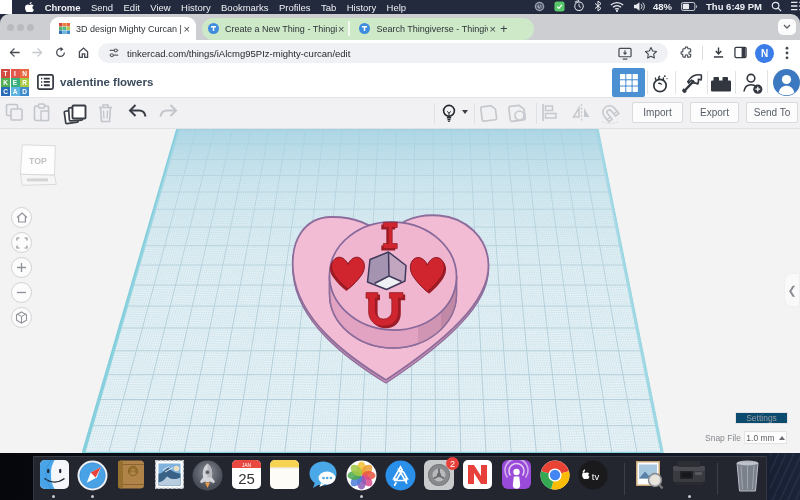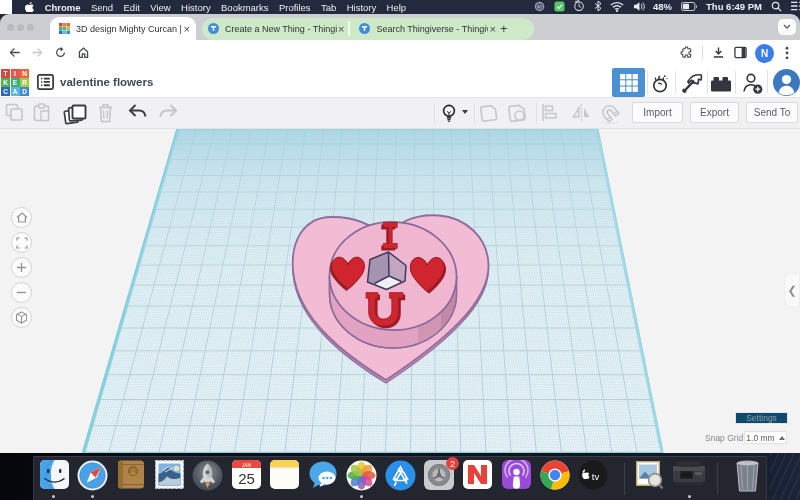--- a/index.html
+++ b/index.html
@@ -215,20 +215,40 @@
  <span class="nav" style="left:54px">
         <svg width="13" height="13" viewBox="0 0 14 14">
           <path d="M7 2.2a4.8 4.8 0 104.8 4.8h-1.4A3.4 3.4 0 117 3.6V6l3.2-2.6L7 .8z" fill="#454a52"></path>
         </svg>
       </span>
  <span class="nav" style="left:77px">
         <svg width="13" height="13" viewBox="0 0 14 14">
           <path d="M2.6 6.2L7 2.2l4.4 4v6h-3.1V8.5H5.7v3.7H2.6z" fill="none" stroke="#454a52" stroke-width="1.4"></path>
         </svg>
       </span>
+ <div id="urlpill">
+  <svg width="12" height="12" viewBox="0 0 14 14" style="margin:0 7px 0 0">
+          <path d="M2 4h6M10.5 4H12M2 9.5h1.5M6 9.5h6" stroke="#5f6368" stroke-width="1.3"></path>
+          <circle cx="9" cy="4" r="1.7" fill="none" stroke="#5f6368" stroke-width="1.3"></circle>
+          <circle cx="4.5" cy="9.5" r="1.7" fill="none" stroke="#5f6368" stroke-width="1.3"></circle>
+        </svg>
+  <span id="urltxt">tinkercad.com/things/iAlcmg95PIz-mighty-curcan/edit</span>
+  <span class="pr">
+          <svg width="14" height="13" viewBox="0 0 15 14">
+            <rect x="1" y="1.5" width="13" height="9" rx="1" fill="none" stroke="#454a52" stroke-width="1.3"></rect>
+            <path d="M5 13h5" stroke="#454a52" stroke-width="1.3"></path>
+            <path d="M7.5 3.5v4M5.8 6l1.7 1.7L9.2 6" stroke="#454a52" stroke-width="1.2" fill="none"></path>
+          </svg>
+        </span>
+  <span class="pr">
+          <svg width="14" height="14" viewBox="0 0 15 15">
+            <path d="M7.5 1.6l1.8 3.7 4.1.6-3 2.9.7 4.1-3.6-1.9-3.6 1.9.7-4.1-3-2.9 4.1-.6z" fill="none" stroke="#454a52" stroke-width="1.2" stroke-linejoin="round"></path>
+          </svg>
+        </span>
+ </div>
  <span class="nav" style="left:680px">
         <svg width="13" height="13" viewBox="0 0 14 14">
           <path d="M5.5 2.5a1.5 1.5 0 013 0V3h2a1 1 0 011 1v2h-.5a1.5 1.5 0 000 3h.5v2a1 1 0 01-1 1h-2.2v-.6a1.4 1.4 0 10-2.6 0v.6H4a1 1 0 01-1-1V9h-.5a1.5 1.5 0 010-3H3V4a1 1 0 011-1h1.5z" fill="none" stroke="#454a52" stroke-width="1.2"></path>
         </svg>
       </span>
  <span class="vsep" style="left:702px"></span>
  <span class="nav" style="left:712px">
         <svg width="13" height="13" viewBox="0 0 14 14">
           <path d="M7 1.5v7M4 5.5L7 8.5l3-3" stroke="#353a42" stroke-width="1.5" fill="none"></path>
           <path d="M2 11h10v1.6H2z" fill="#353a42"></path>
@@ -467,20 +487,28 @@
   <path d="M366 163.6H377.8V169.2H375.4V182.5A8.2 7.6 0 0 0 391.8 182.5V169.2H389.4V163.6H403V169.2H398.6V182.5C398.6 191.4 392.3 197.2 383.6 197.2C374.9 197.2 368.6 191.4 368.6 182.5V169.2H366Z" transform="translate(2.2,2)" fill="#9e1c26"></path>
   <path d="M366 163.6H377.8V169.2H375.4V182.5A8.2 7.6 0 0 0 391.8 182.5V169.2H389.4V163.6H403V169.2H398.6V182.5C398.6 191.4 392.3 197.2 383.6 197.2C374.9 197.2 368.6 191.4 368.6 182.5V169.2H366Z" fill="#d0252f" stroke="#8c1a23" stroke-width="0.7"></path>
   <path d="M348.0 135.4C345.8 129.8,340.6 127.0,336.7 128.7C331.0 131.2,329.7 139.1,334.5 146.1C338.4 151.6,343.2 156.3,348.0 160.0C352.8 156.3,357.6 151.6,361.5 146.1C366.3 139.1,365.0 131.2,359.3 128.7C355.4 127.0,350.2 129.8,348.0 135.4Z" transform="translate(-1.6,2)" fill="#9e1c26"></path>
   <path d="M348.0 135.4C345.8 129.8,340.6 127.0,336.7 128.7C331.0 131.2,329.7 139.1,334.5 146.1C338.4 151.6,343.2 156.3,348.0 160.0C352.8 156.3,357.6 151.6,361.5 146.1C366.3 139.1,365.0 131.2,359.3 128.7C355.4 127.0,350.2 129.8,348.0 135.4Z" fill="#d0252f" stroke="#8c1a23" stroke-width="1"></path>
   <path d="M427.3 136.2C425.1 130.2,419.7 127.2,415.6 129.0C409.8 131.7,408.4 140.2,413.4 147.7C417.4 153.7,422.4 158.7,427.3 162.7C432.2 158.7,437.2 153.7,441.2 147.7C446.2 140.2,444.9 131.7,439.0 129.0C434.9 127.2,429.6 130.2,427.3 136.2Z" transform="translate(1.8,2)" fill="#9e1c26"></path>
   <path d="M427.3 136.2C425.1 130.2,419.7 127.2,415.6 129.0C409.8 131.7,408.4 140.2,413.4 147.7C417.4 153.7,422.4 158.7,427.3 162.7C432.2 158.7,437.2 153.7,441.2 147.7C446.2 140.2,444.9 131.7,439.0 129.0C434.9 127.2,429.6 130.2,427.3 136.2Z" fill="#d0252f" stroke="#8c1a23" stroke-width="1"></path>
  </g>
 </g>
 
  </svg>
+ <div id="viewcube">
+  <svg width="46" height="50" viewBox="0 0 50 52">
+   <polygon points="9,3 45,4 44,36 7,35" fill="#fdfdfd" stroke="#d8d8d8" stroke-width="1"></polygon>
+   <polygon points="7,35 44,36 46,46 9,47" fill="#f6f6f6" stroke="#d8d8d8" stroke-width="1"></polygon>
+   <text x="26" y="24" font-size="9.5" fill="#c2c2c2" text-anchor="middle" font-family="Liberation Sans,sans-serif" font-weight="bold">TOP</text>
+   <rect x="14" y="39.5" width="23" height="3.2" fill="#d4d4d4"></rect>
+  </svg>
+ </div>
  <div class="navc" style="top:78px">
         <svg width="12" height="11" viewBox="0 0 12 11">
           <path d="M1 5.5L6 1l5 4.5M2.6 4.6V10h6.8V4.6" fill="none" stroke="#8f9399" stroke-width="1.2"></path>
         </svg>
       </div>
  <div class="navc" style="top:103px">
         <svg width="12" height="12" viewBox="0 0 12 12">
           <g stroke="#8f9399" stroke-width="1.2" fill="none">
             <path d="M1 3.5V1h2.5M8.5 1H11v2.5M11 8.5V11H8.5M3.5 11H1V8.5"></path>
           </g>
@@ -497,21 +525,21 @@
         </svg>
       </div>
  <div class="navc" style="top:178px">
         <svg width="13" height="13" viewBox="0 0 13 13">
           <path d="M6.5 1l5 2.8v5.4l-5 2.8-5-2.8V3.8z" fill="none" stroke="#8f9399" stroke-width="1.1"></path>
           <path d="M6.5 5.5L11 3M6.5 5.5L2 3M6.5 5.5V12" stroke="#8f9399" stroke-width="1" fill="none"></path>
         </svg>
       </div>
  <div id="sidechevron">❮</div>
  <div id="settingsbtn">Settings</div>
- <div id="snaplabel">Snap Grid</div>
+ <div id="snaplabel">Snap File</div>
  <div id="snapdd">1.0 mm <span class="ddarrow"></span></div>
 </div>
 
 <div id="desktop">
 <div id="dockpanel"></div>
 <svg width="0" height="0" style="position:absolute">
         <defs>
           <radialGradient id="lpg" cx="50%" cy="40%">
             <stop offset="0%" stop-color="#8a8f98"></stop>
             <stop offset="100%" stop-color="#4a4e58"></stop>

